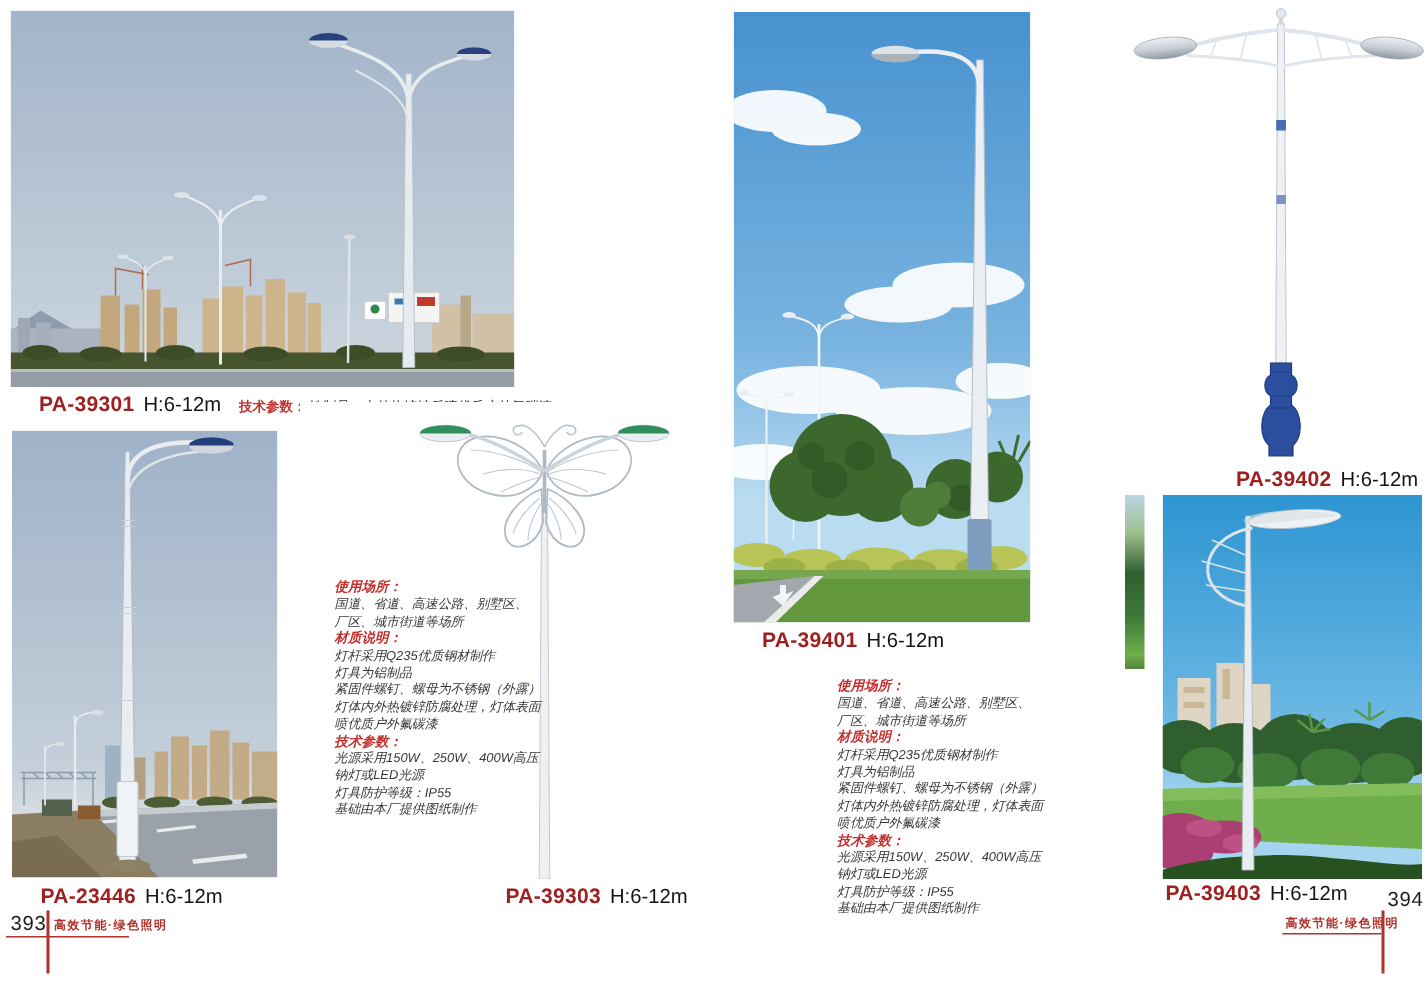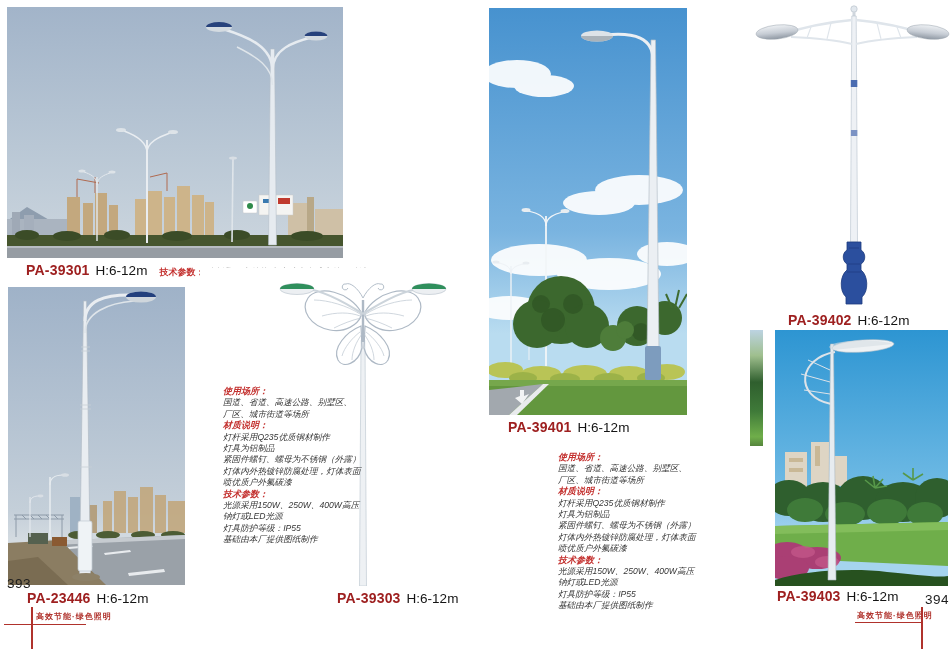--- a/index.html
+++ b/index.html
@@ -238,21 +238,21 @@
     <div class="spec-line">基础由本厂提供图纸制作</div>
   </div>
 
   <div class="prod-label" style="left:8px;top:589px;">
     <span class="model">PA-23446</span><span class="height">H:6-12m</span>
   </div>
   <div class="prod-label" style="left:318px;top:589px;">
     <span class="model">PA-39303</span><span class="height">H:6-12m</span>
   </div>
 
-  <div class="page-num" style="left:7px;top:576px;">393</div>
+  <div class="page-num" style="left:7px;top:608px;">393</div>
   <div class="vline" style="left:31px;top:607px;"></div>
   <div class="slogan" style="left:36px;top:611px;">高效节能·绿色照明</div>
   <div class="hline" style="left:4px;top:624px;width:82px;"></div>
 
   <div class="photo" style="left:489px;top:8px;width:198px;height:407px;">
     <svg viewBox="0 0 198 407" width="198" height="407">
       <defs>
         <linearGradient id="sky3" x1="0" y1="0" x2="0" y2="1">
           <stop offset="0" stop-color="#4792cf"></stop>
             <stop offset="0.55" stop-color="#7ab4e0"></stop>
@@ -385,21 +385,21 @@
         <ellipse cx="22" cy="30" rx="21" ry="7" fill="url(#head4)" stroke="#9aa4ae" stroke-width="0.5" transform="rotate(-6 22 30)"></ellipse>
         <ellipse cx="173" cy="30" rx="21" ry="7" fill="url(#head4)" stroke="#9aa4ae" stroke-width="0.5" transform="rotate(6 173 30)"></ellipse>
       </g>
       <g>
         <path d="M92,240 L106,240 L106,248 C111,251 111,259 106,262 L106,268 C113,273 114,289 107,295 L107,302 L91,302 L91,295 C84,289 85,273 92,268 L92,262 C87,259 87,251 92,248 Z" fill="#2b4f9e" stroke="#1d3b7e" stroke-width="0.8"></path>
         <path d="M94,246 L104,246 M93,262 L105,262 M92,270 L106,270" stroke="#1d3b7e" stroke-width="0.7" fill="none"></path>
       </g>
     </svg>
   </div>
 
-  <div class="prod-label" style="left:769px;top:311px;">
+  <div class="prod-label" style="left:805px;top:311px;">
     <span class="model">PA-39402</span><span class="height">H:6-12m</span>
   </div>
 
   <div class="strip" style="left:750px;top:330px;width:13px;height:116px;"></div>
 
   <div class="photo" style="left:775px;top:330px;width:173px;height:256px;">
     <svg viewBox="0 0 173 256" width="173" height="256">
       <defs>
         <linearGradient id="sky5" x1="0" y1="0" x2="0" y2="1">
           <stop offset="0" stop-color="#2d95d2"></stop>

